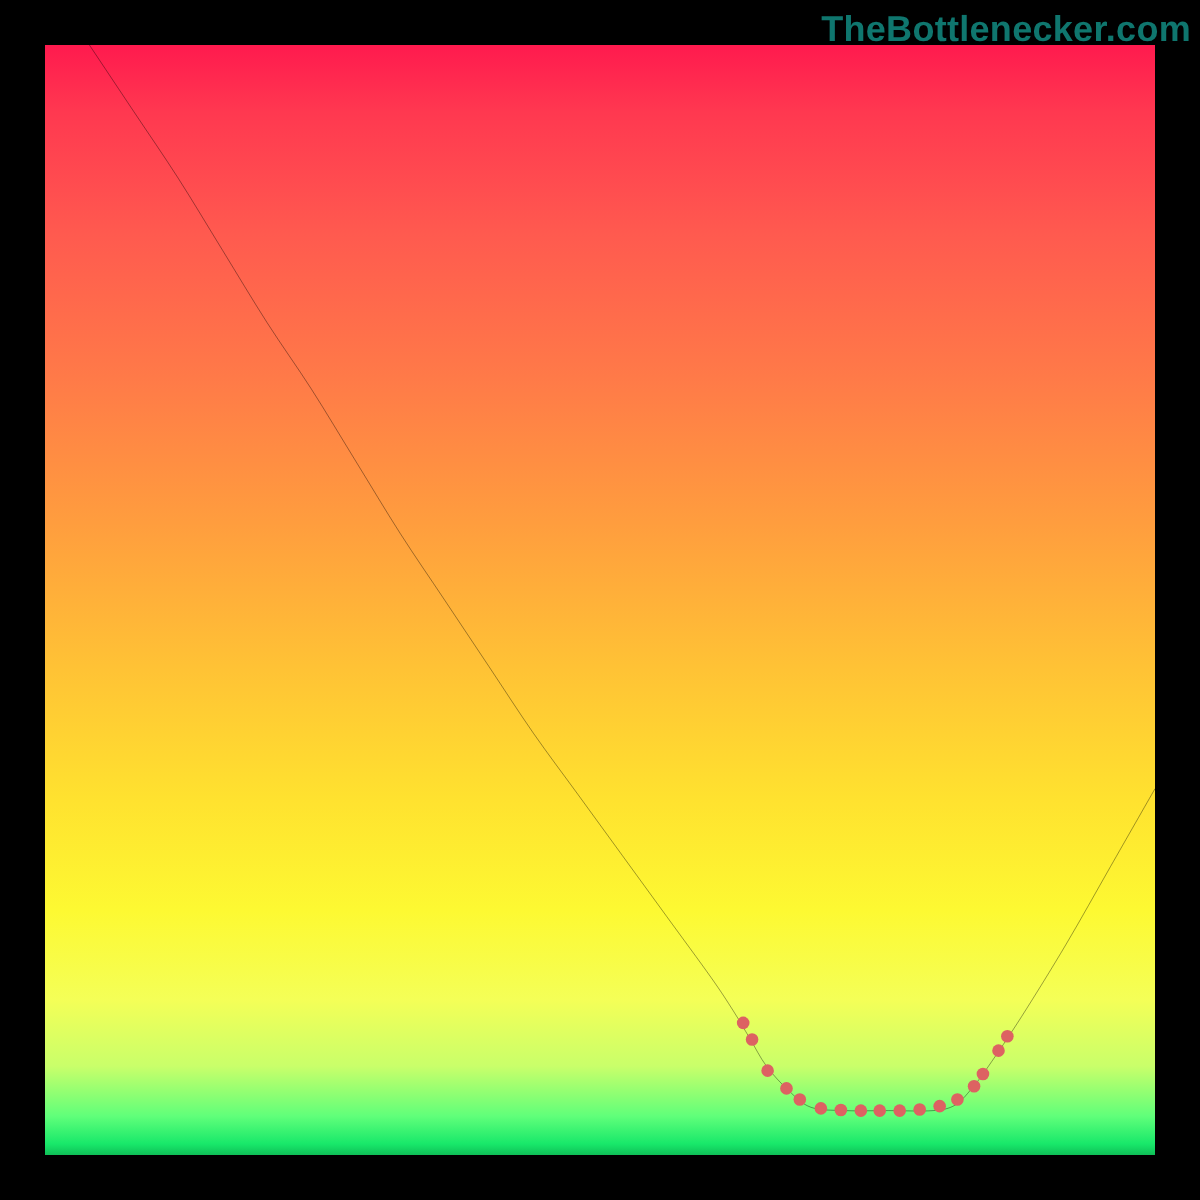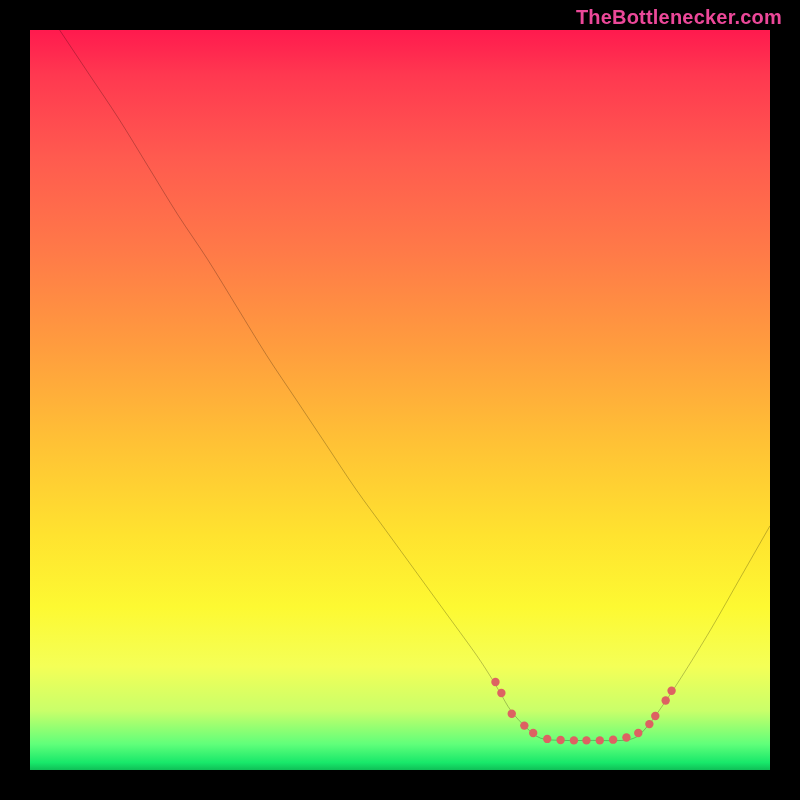--- a/index.html
+++ b/index.html
@@ -6,25 +6,25 @@
   html, body { width: 800px; height: 800px; overflow: hidden; background: #000; }
   .frame {
     position: relative;
     width: 800px;
     height: 800px;
     background: #000;
   }
   .attribution {
     position: absolute;
     top: 6px;
-    right: 18px;
+    right: 6px;
     font-family: Arial, Helvetica, sans-serif;
-    font-size: 20px;
+    font-size: 24px;
     font-weight: bold;
-    color: #ec4899;
+    color: #0f766e;
     letter-spacing: 0.2px;
   }
   .plot-area {
     position: absolute;
     left: 30px;
     top: 30px;
     width: 740px;
     height: 740px;
     background: linear-gradient(to bottom,
       #ff1a4e 0%,

